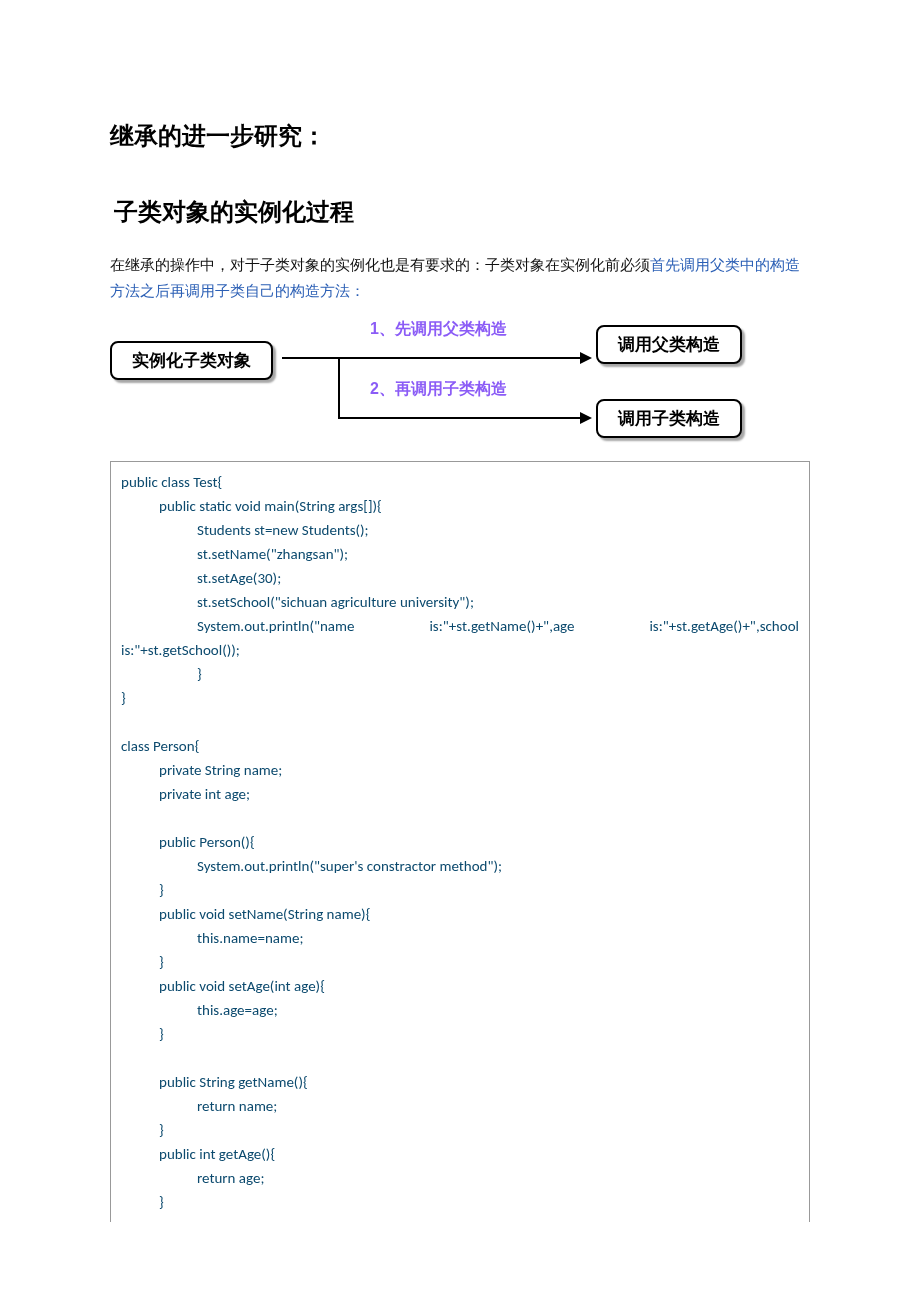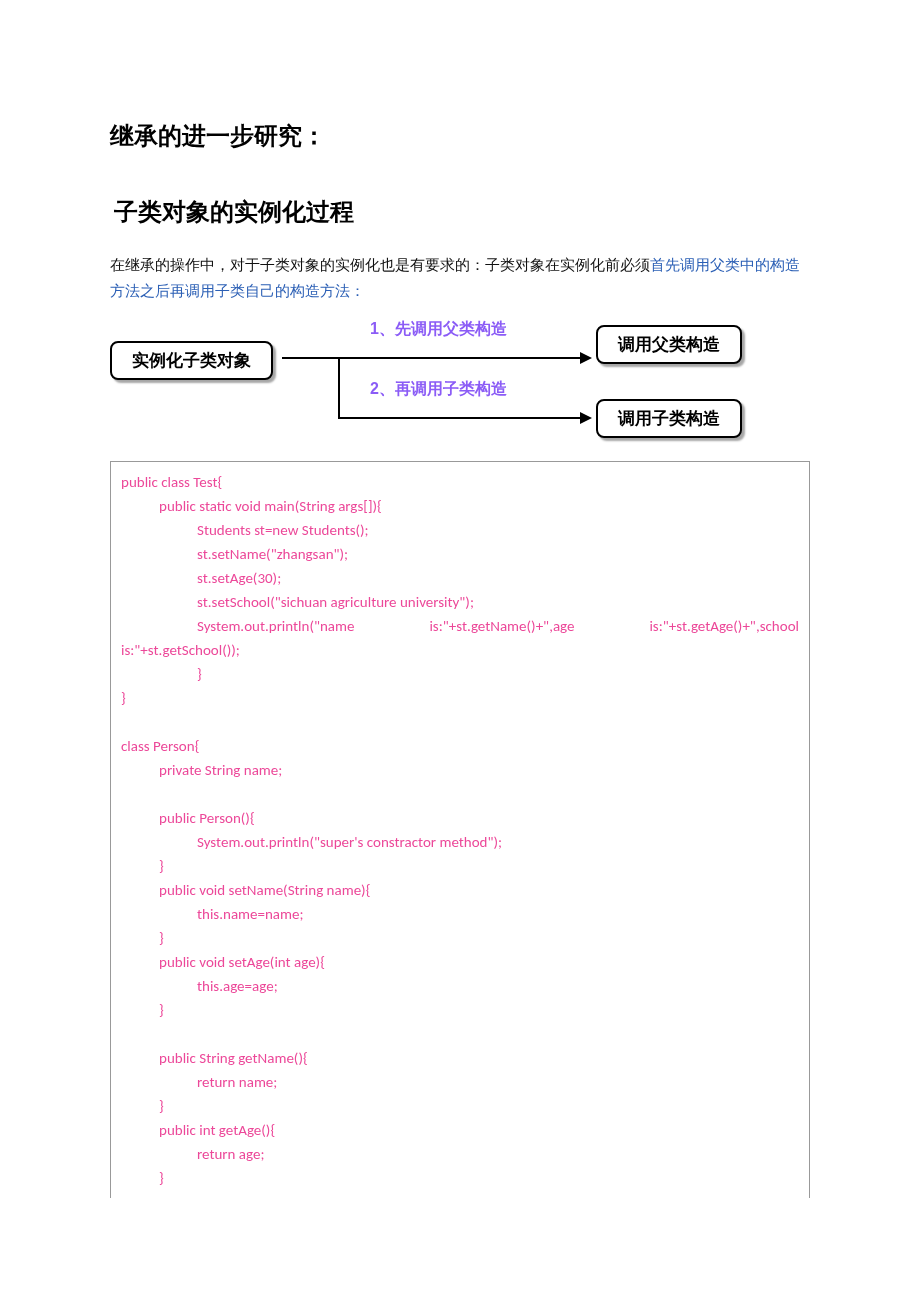--- a/index.html
+++ b/index.html
@@ -63,21 +63,21 @@
   .dline-h { position: absolute; height: 2px; background: #000; }
   .dline-v { position: absolute; width: 2px; background: #000; }
   .code-box {
     width: 700px;
     border: 1px solid #999;
     border-bottom: none;
     padding: 8px 10px 8px 10px;
     font-family: Calibri, "Segoe UI", Arial, sans-serif;
     font-size: 15px;
     line-height: 1.6;
-    color: #ec4899;
+    color: #0c4a6e;
   }
   .ci0 { padding-left: 0; }
   .ci1 { padding-left: 38px; }
   .ci2 { padding-left: 76px; }
   .blank { height: 24px; }
   .justify-row {
     display: flex;
     justify-content: space-between;
   }
   .justify-row span { white-space: nowrap; }
@@ -116,20 +116,21 @@
     <span>System.out.println("name</span>
     <span>is:"+st.getName()+",age</span>
     <span>is:"+st.getAge()+",school</span>
   </div>
   <div class="ci0">is:"+st.getSchool());</div>
   <div class="ci2">}</div>
   <div class="ci0">}</div>
   <div class="blank"></div>
   <div class="ci0">class Person{</div>
   <div class="ci1">private String name;</div>
+  <div class="ci1">private int age;</div>
   <div class="blank"></div>
   <div class="ci1">public Person(){</div>
   <div class="ci2">System.out.println("super's constractor method");</div>
   <div class="ci1">}</div>
   <div class="ci1">public void setName(String name){</div>
   <div class="ci2">this.name=name;</div>
   <div class="ci1">}</div>
   <div class="ci1">public void setAge(int age){</div>
   <div class="ci2">this.age=age;</div>
   <div class="ci1">}</div>

